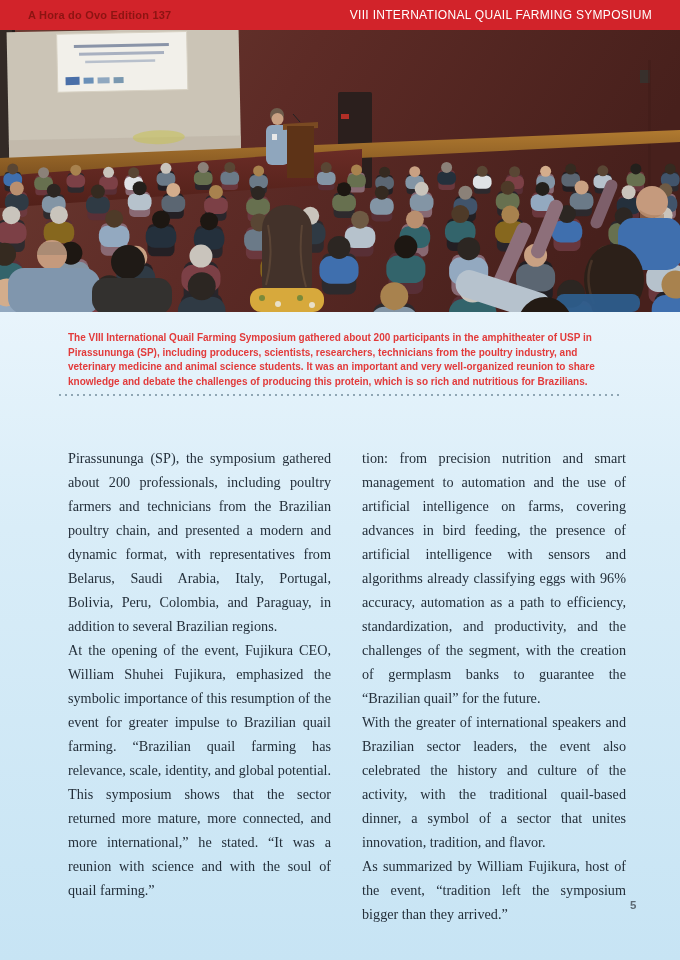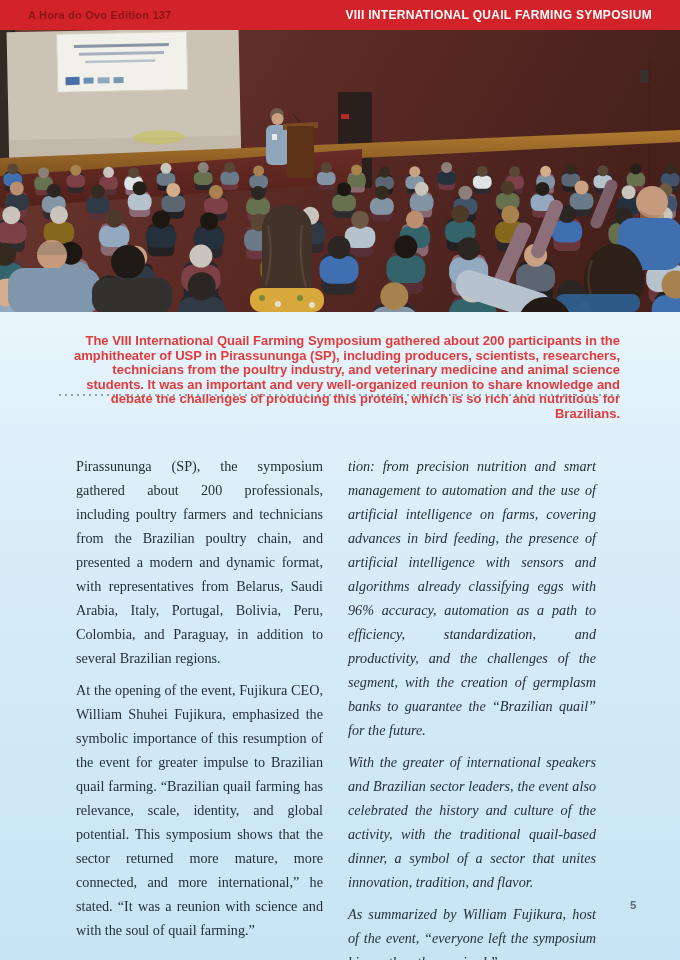--- a/index.html
+++ b/index.html
@@ -13,47 +13,47 @@
     position:absolute;top:0;left:0;width:680px;height:30px;
     background:var(--header-red,#d2232a);
     display:flex;justify-content:space-between;align-items:center;
     padding:0 28px;box-sizing:border-box;
   }
   .edition-label{
     color:var(--header-edition-text,#8c1412);
     font-size:11px;font-weight:bold;letter-spacing:.2px;
   }
   .symposium-title{
-    color:#ffffff;font-size:12px;font-weight:bold;letter-spacing:.3px;
+    color:#ffffff;font-size:12px;font-weight:normal;letter-spacing:.3px;
   }
   
   .photo{position:absolute;top:30px;left:0;width:680px;height:282px;overflow:hidden;}
   .photo svg{display:block;}
   
   .caption{
     position:absolute;top:321px;left:68px;width:552px;
     color:var(--caption-red,#e23b3b);
-    font-size:13px;font-weight:bold;line-height:14.6px;text-align:right;
+    font-size:10px;font-weight:bold;line-height:14.6px;
   }
   
   .divider{
     position:absolute;top:394px;left:59px;width:562px;height:2px;
     background:repeating-linear-gradient(90deg,#8fa6b4 0 1.6px,transparent 1.6px 6px);
   }
   
   .col{
     position:absolute;top:446px;
     font-family:"Liberation Serif","DejaVu Serif",serif;
     font-size:14.2px;line-height:24px;
     color:var(--body-text,#242f3a);
     text-align:justify;
   }
-  .col p{margin:8px;}
+  .col p{margin:0;}
   .col-left{left:68px;width:263px;}
-  .col-right{left:340px;width:264px;font-style:italic;}
+  .col-right{left:362px;width:264px;}
   
   .page-number{
     position:absolute;top:899px;left:630px;
     color:#5e6a74;font-size:11.5px;font-weight:bold;
   }
 </style>
 </head>
 <body>
 
 <div class="page">
@@ -372,18 +372,18 @@
 
   <div class="divider"></div>
 
   <div class="col col-left">
     <p>Pirassununga (SP), the symposium gathered about 200 professionals, including poultry farmers and technicians from the Brazilian poultry chain, and presented a modern and dynamic format, with representatives from Belarus, Saudi Arabia, Italy, Portugal, Bolivia, Peru, Colombia, and Paraguay, in addition to several Brazilian regions.</p>
     <p>At the opening of the event, Fujikura CEO, William Shuhei Fujikura, emphasized the symbolic importance of this resumption of the event for greater impulse to Brazilian quail farming. “Brazilian quail farming has relevance, scale, identity, and global potential. This symposium shows that the sector returned more mature, more connected, and more international,” he stated. “It was a reunion with science and with the soul of quail farming.”</p>
   </div>
   <div class="col col-right">
     <p>tion: from precision nutrition and smart management to automation and the use of artificial intelligence on farms, covering advances in bird feeding, the presence of artificial intelligence with sensors and algorithms already classifying eggs with 96% accuracy, automation as a path to efficiency, standardization, and productivity, and the challenges of the segment, with the creation of germplasm banks to guarantee the “Brazilian quail” for the future.</p>
     <p>With the greater of international speakers and Brazilian sector leaders, the event also celebrated the history and culture of the activity, with the traditional quail-based dinner, a symbol of a sector that unites innovation, tradition, and flavor.</p>
-    <p>As summarized by William Fujikura, host of the event, “everyone left the symposium bigger than they arrived.”</p>
+    <p>As summarized by William Fujikura, host of the event, “tradition left the symposium bigger than they arrived.”</p>
   </div>
 
   <span class="page-number">5</span>
 
 </div>
 
 </body></html>

